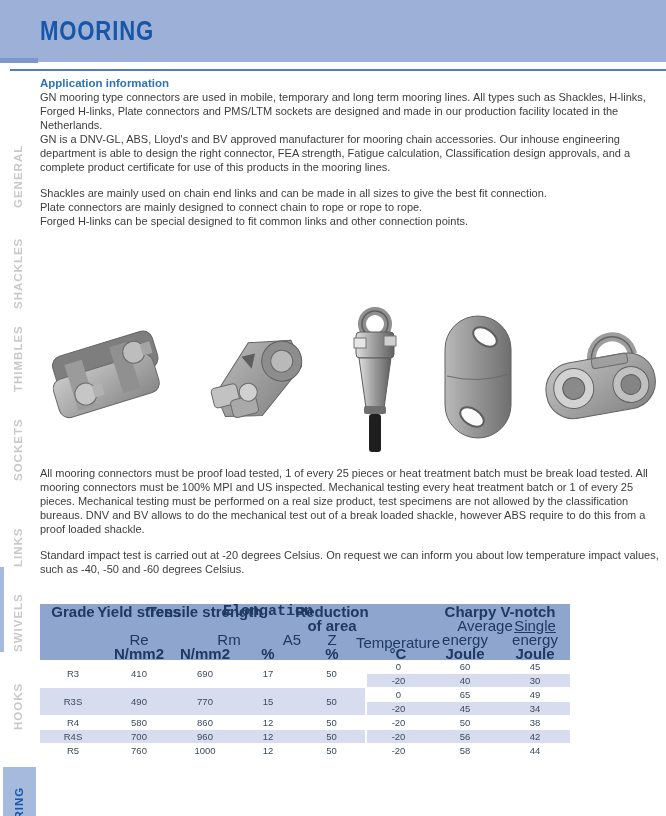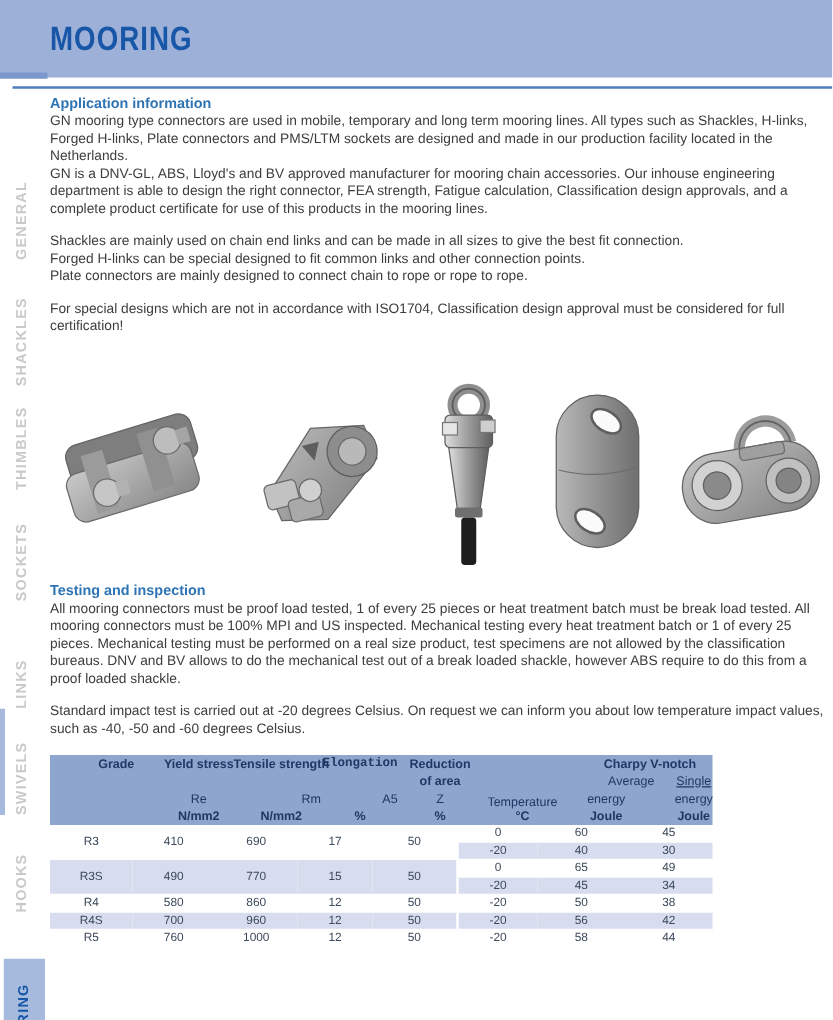--- a/index.html
+++ b/index.html
@@ -38,21 +38,21 @@
 
   
   .images-row{position:absolute;top:303px;left:42px;width:620px;height:152px;
         display:flex;align-items:center;justify-content:space-between;}
   .fig{display:block;}
 
   
   .spec-table-wrap{position:absolute;left:40px;top:604px;width:530px;}
   .spec-head{display:grid;grid-template-columns:66px 66px 66px 60px 68px 64px 70px 70px;
         grid-template-rows:14px 14px 14px 14px;background:#8ea6cd;color:#1f3864;
-        font-size:10px;align-items:center;justify-items:center;padding-left:20px;}
+        font-size:15px;align-items:center;justify-items:center;}
   .spec-head div{white-space:nowrap;}
   .b{font-weight:bold;}
   .h-grade{grid-column:1;grid-row:1;}
   .h-yl{grid-column:2;grid-row:1;} .h-ys{grid-column:2;grid-row:3;} .h-yu{grid-column:2;grid-row:4;}
   .h-tl{grid-column:3;grid-row:1;} .h-ts{grid-column:3;grid-row:3;margin-left:48px;} .h-tu{grid-column:3;grid-row:4;}
   .h-el{grid-column:4;grid-row:1;font-family:Liberation Mono, monospace;} .h-es{grid-column:4;grid-row:3;margin-left:48px;} .h-eu{grid-column:4;grid-row:4;}
   .h-r1{grid-column:5;grid-row:1;} .h-r2{grid-column:5;grid-row:2;} .h-rs{grid-column:5;grid-row:3;} .h-ru{grid-column:5;grid-row:4;}
   .h-tmp{grid-column:6;grid-row:2 / span 2;margin-top:20px;} .h-tmpu{grid-column:6;grid-row:4;}
   .h-ch{grid-column:7 / span 2;grid-row:1;}
   .h-a1{grid-column:7;grid-row:2;margin-left:40px;} .h-a2{grid-column:7;grid-row:3;} .h-au{grid-column:7;grid-row:4;}
@@ -90,25 +90,22 @@
   </div>
 
   <div class="content app-content">
     <p class="section-heading">Application information</p>
     <div class="tblock">
       <div class="tline">GN mooring type connectors are used in mobile, temporary and long term mooring lines. All types such as Shackles, H-links, Forged H-links, Plate connectors and PMS/LTM sockets are designed and made in our production facility located in the Netherlands.</div>
       <div class="tline">GN is a DNV-GL, ABS, Lloyd's and BV approved manufacturer for mooring chain accessories. Our inhouse engineering department is able to design the right connector, FEA strength, Fatigue calculation, Classification design approvals, and a complete product certificate for use of this products in the mooring lines.</div>
     </div>
     <div class="tblock">
       <div class="tline">Shackles are mainly used on chain end links and can be made in all sizes to give the best fit connection.</div>
+      <div class="tline">Plate connectors are mainly designed to connect chain to rope or rope to rope.</div>
       <div class="tline">Forged H-links can be special designed to fit common links and other connection points.</div>
-      <div class="tline">Plate connectors are mainly designed to connect chain to rope or rope to rope.</div>
-    </div>
-    <div class="tblock">
-      <div class="tline">For special designs which are not in accordance with ISO1704, Classification design approval must be considered for full certification!</div>
     </div>
   </div>
 
   <div class="images-row">
 
     <svg class="fig" width="140" height="135" viewBox="0 0 140 135">
       <defs>
         <linearGradient id="g1" x1="0" y1="0" x2="1" y2="1">
           <stop offset="0" stop-color="#c9c9c9"></stop>
             <stop offset="1" stop-color="#878787"></stop>
@@ -190,21 +187,20 @@
         <circle cx="36" cy="72" r="20" fill="#d2d2d2" stroke="#636363"></circle>
         <circle cx="36" cy="72" r="11" fill="#8a8a8a" stroke="#606060"></circle>
         <circle cx="93" cy="78" r="18" fill="#c0c0c0" stroke="#636363"></circle>
         <circle cx="93" cy="78" r="10" fill="#848484" stroke="#606060"></circle>
         <rect x="58" y="46" width="36" height="10" rx="3" fill="#9f9f9f" stroke="#6b6b6b"></rect>
       </g>
     </svg>
   </div>
 
   <div class="content test-content">
-    <p class="section-heading">Testing and inspection</p>
     <div class="tblock">
       <div class="tline">All mooring connectors must be proof load tested,  1 of every 25 pieces or heat treatment batch must be break load tested. All mooring connectors must be 100% MPI and US inspected. Mechanical testing every heat treatment batch or 1 of every 25 pieces. Mechanical testing must be performed on a real size product, test specimens are not allowed by the classification bureaus. DNV and BV allows to do the mechanical test out of a break loaded shackle, however ABS require to do this from a proof loaded shackle.</div>
     </div>
     <div class="tblock">
       <div class="tline">Standard impact test is carried out at -20 degrees Celsius. On request we can inform you about low temperature impact values, such as -40, -50 and -60 degrees Celsius.</div>
     </div>
   </div>
 
   <div class="spec-table-wrap">
     <div class="spec-head">

